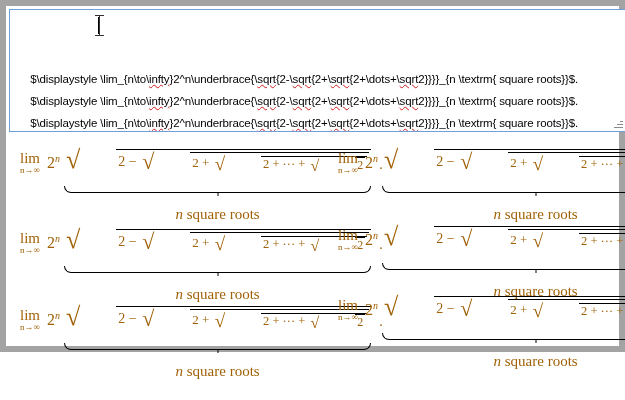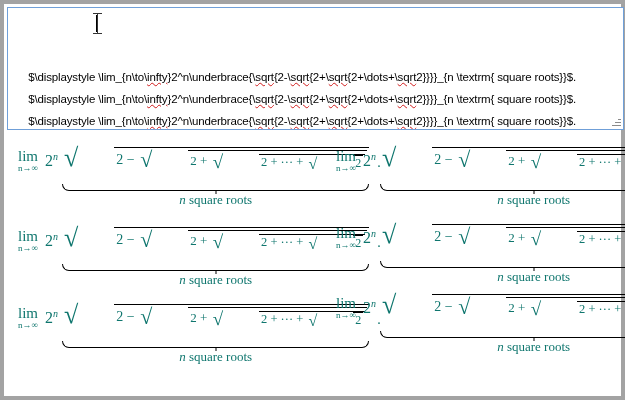--- a/index.html
+++ b/index.html
@@ -11,22 +11,22 @@
     height: 400px;
     background: #ffffff;
     font-family: "Liberation Sans", sans-serif;
     overflow: hidden;
     position: relative;
   }
   
   .page-frame {
     position: absolute;
     left: 0; top: 0;
-    width: 625px; height: 400px;
-    border: 4px solid #a3a3a3;
+    width: 625px; height: 352px;
+    border: 6px solid #a3a3a3;
     box-sizing: border-box;
     background: #fff;
   }
   
   .editor {
     position: absolute;
     left: 3px; top: 3px;
     width: 617px;
     height: 123px;
     box-sizing: border-box;
@@ -111,21 +111,21 @@
     top: 0;
     width: 312px;
     height: 266px;
   }
   .col-left { left: 0; }
   .col-right { left: 312px; }
 
   .formula {
     position: absolute;
     font-family: "Liberation Serif", serif;
-    color: #0f766e;
+    color: #a16207;
   }
   
   .fx {
     position: relative;
     white-space: nowrap;
     display: inline-block;
   }
   .lim {
     display: inline-block;
     text-align: center;
@@ -206,23 +206,23 @@
   .brace-tick {
     position: absolute;
     left: 50%;
     top: 6px;
     width: 1px;
     height: 4px;
     background: #000;
     transform: translateX(-0.5px);
   }
   .brace-label {
-    font-size: 13px;
+    font-size: 15px;
     font-family: "Liberation Serif", serif;
-    padding-top: 0;
+    padding-top: 12px;
   }
   .brace-label i { font-style: italic; }
   .period {
     font-size: 14px;
     display: inline-block;
     vertical-align: middle;
     margin-left: 4px;
     position: relative;
     top: 4px;
   }

